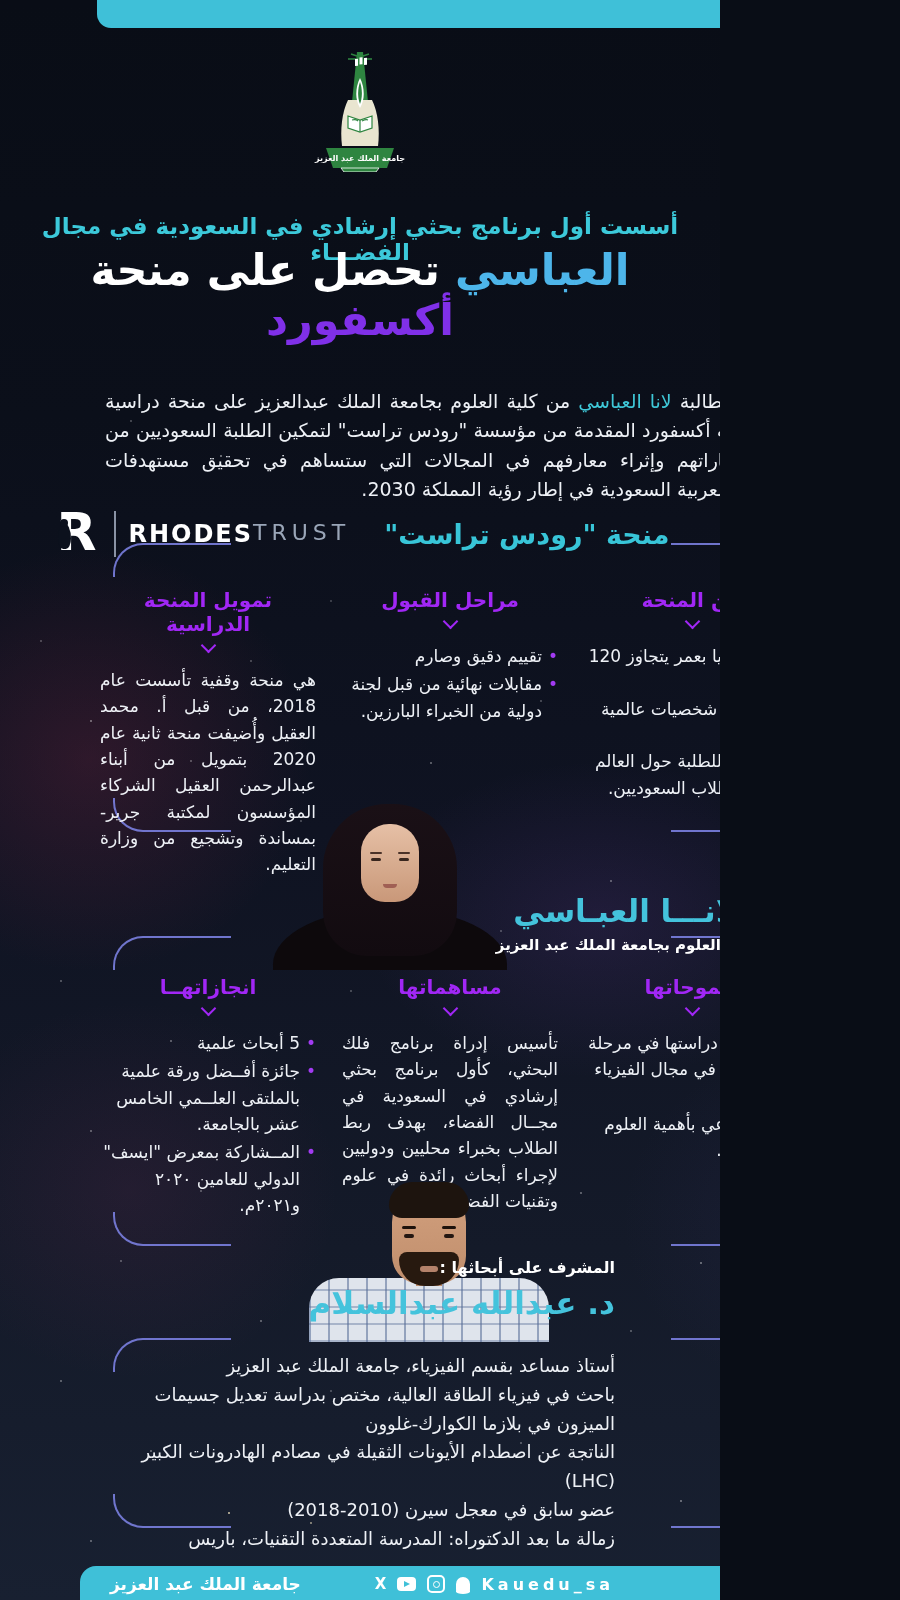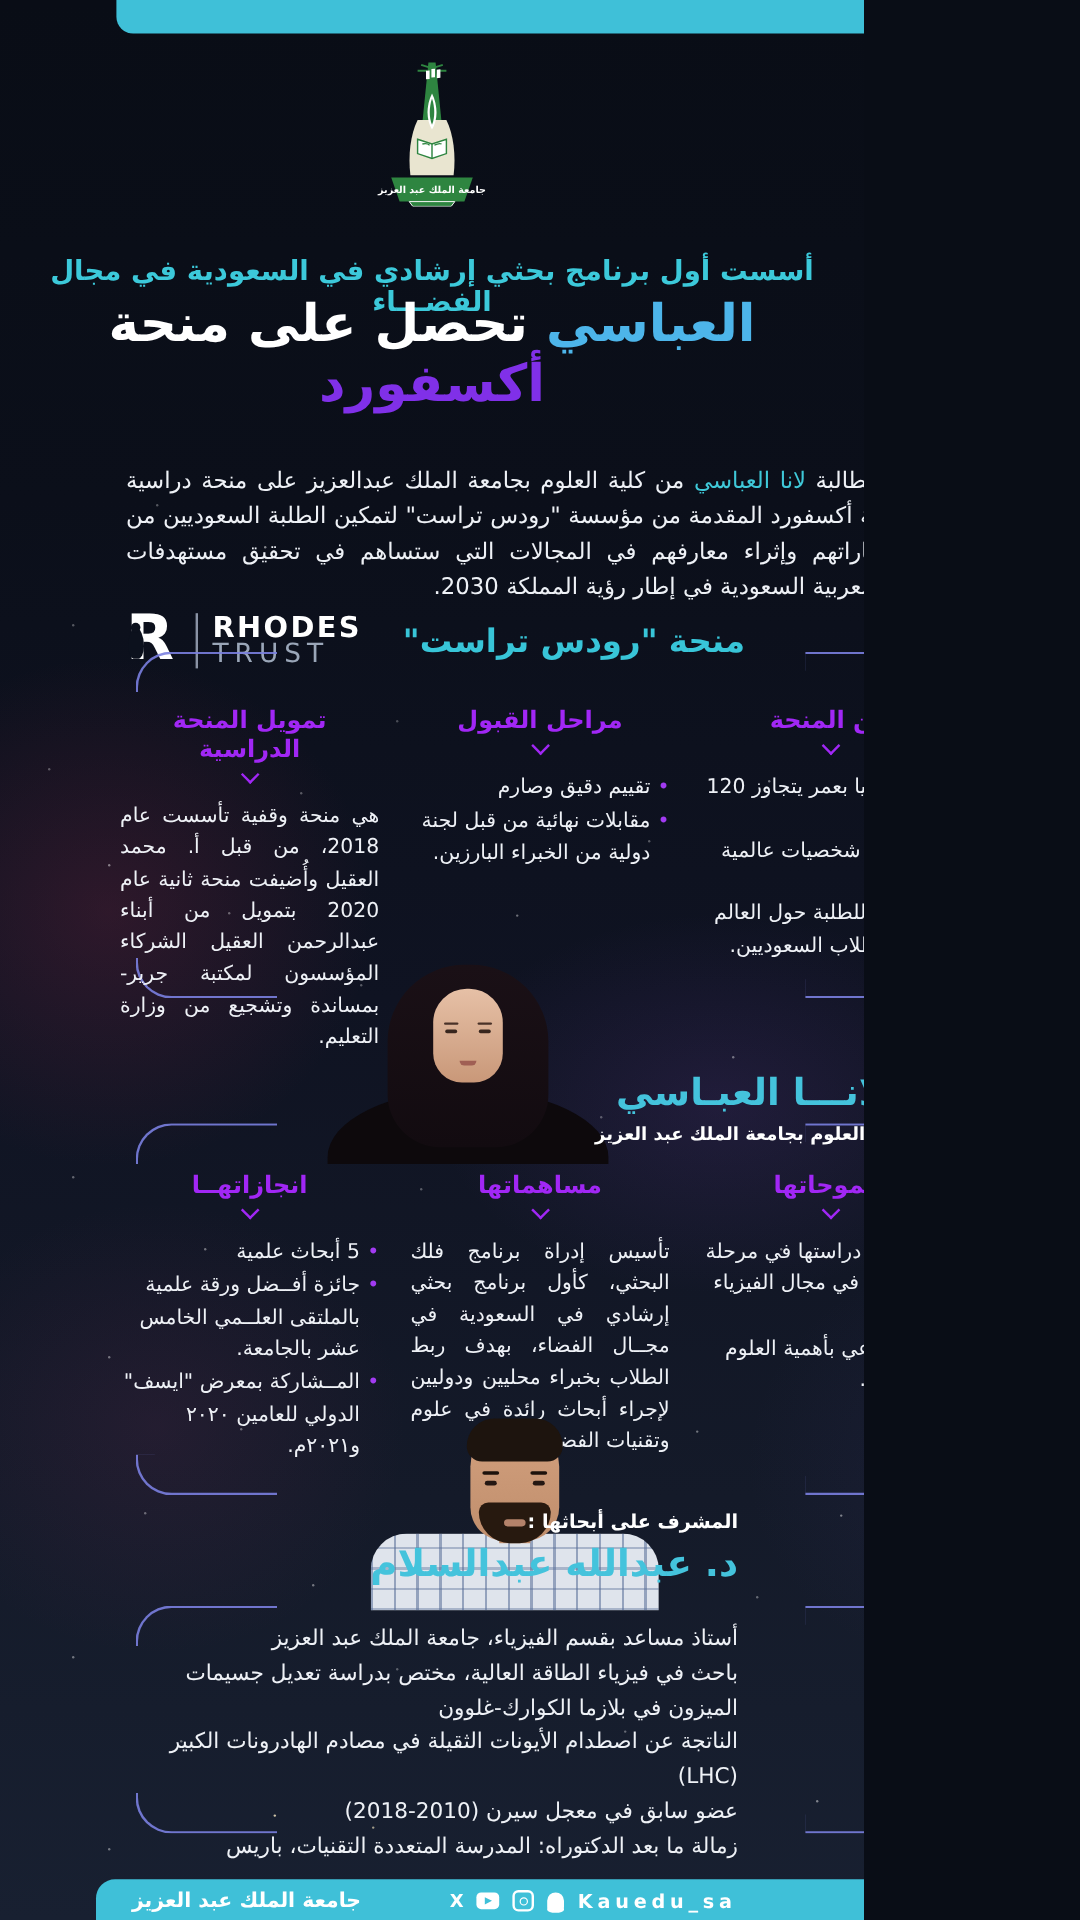--- a/index.html
+++ b/index.html
@@ -94,21 +94,21 @@
     justify-content:center;align-items:center;gap:34px;}
   .s1-title{color:#38c5d8;font-size:27px;font-weight:800;direction:rtl;}
   .rt-logo{display:flex;align-items:center;gap:12px;direction:ltr;}
   .rt-mark{position:relative;width:52px;height:52px;color:#fff;font-size:52px;line-height:48px;
     font-weight:900;text-align:center;}
   .rt-bird{position:absolute;left:8px;top:15px;width:13px;height:26px;background:#0c111d;
     border-radius:46% 54% 40% 40%/60% 60% 40% 40%;}
   .rt-bird::before{content:"";position:absolute;top:-4px;left:2px;width:8px;height:8px;
     background:#0c111d;border-radius:50%;}
   .rt-div{width:2px;height:46px;background:#8a93a5;}
-  .rt-text{display:flex;flex-direction:column;line-height:1.02;justify-content:space-between;}
+  .rt-text{display:flex;line-height:1.02;justify-content:space-between;}
   .rt-l1{color:#fff;font-weight:bold;font-size:24px;letter-spacing:2px;}
   .rt-l2{color:#9aa6b8;font-weight:400;font-size:22px;letter-spacing:5px;}
   
   .cols{position:absolute;left:100px;width:700px;display:grid;direction:rtl;
     grid-template-columns:1fr 1fr 1fr;column-gap:26px;}
   .cols-s1{top:588px;}
   .cols-s2{top:975px;}
   .col-head{color:#a127f5;font-size:20px;font-weight:800;text-align:center;direction:rtl;}
   .chev{width:9px;height:9px;border-right:2px solid #a127f5;border-bottom:2px solid #a127f5;
     transform:rotate(45deg);margin:4px auto 0;}

